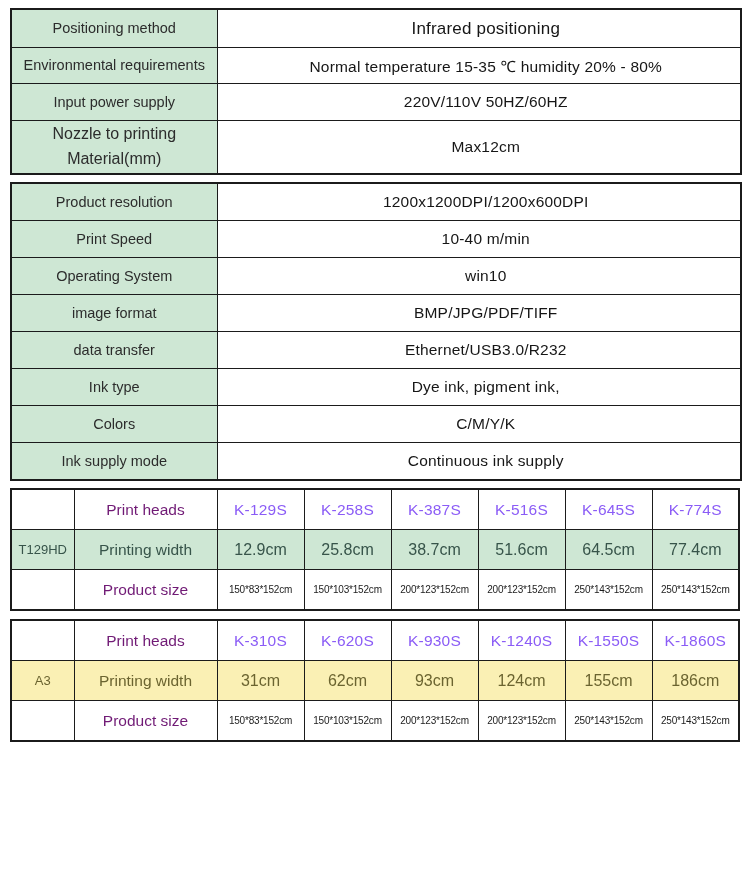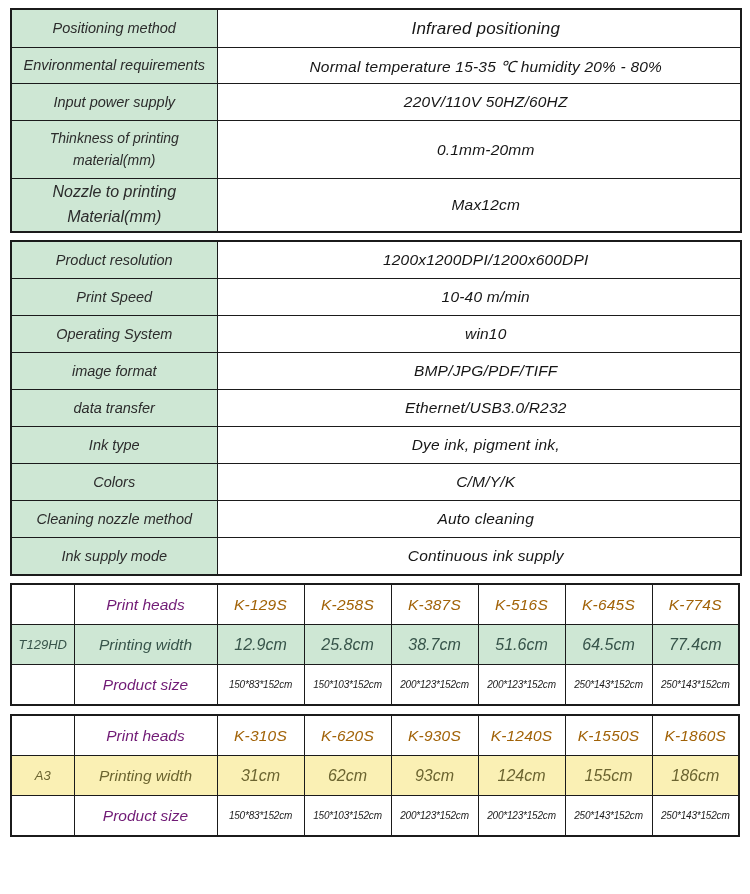--- a/index.html
+++ b/index.html
@@ -9,21 +9,20 @@
   }
   body {
     width: 750px;
     height: 894px;
     font-family: "Liberation Sans", sans-serif;
     color: #1c1c1c;
     overflow: hidden;
   }
   .page {
     padding: 8px 10px 0 10px;
-    font-style: italic;
   }
   table.tbl {
     border-collapse: collapse;
     table-layout: fixed;
     width: 730px;
     border: 2px solid #1b1b1b;
     background: #ffffff;
   }
   .mb7 { margin-bottom: 7px; }
   .mb8 { margin-bottom: 8px; }
@@ -55,21 +54,21 @@
   .r-d td { height: 57px; }
   .r-e td { height: 52px; }
   
   .spec2 td { height: 36px; }
   
   col.m-name  { width: 63px; }
   col.m-row   { width: 143px; }
   col.m-data  { width: 87px; }
   .model td { height: 39px; }
   .rl  { font-size: 15.5px; color: #701a75; }
-  .hd  { font-size: 15.5px; color: #a16207; letter-spacing: 0.2px; }
+  .hd  { font-size: 15.5px; color: #8b5cf6; letter-spacing: 0.2px; }
   .wv  { font-size: 16px; }
   .sz  { font-size: 10px; letter-spacing: -0.2px; padding: 0 5px; white-space: nowrap; }
   .nm  { font-size: 13px; text-align: center; }
   .theme-green  { background: #cee7d4; color: #37544a; }
   .theme-yellow { background: #faf0b4; color: #6b6430; }
   .nm.theme-green  { border-left-color: #cee7d4; }
   .nm.theme-yellow { border-left-color: #faf0b4; }
   .empty { background: #ffffff; }
 </style>
 </head>
@@ -88,25 +87,20 @@
         <td class="val v-lg">Infrared positioning</td>
       </tr>
       <tr class="r-b">
         <td class="lbl">Environmental requirements</td>
         <td class="val">Normal temperature 15-35 ℃ humidity 20% - 80%</td>
       </tr>
       <tr class="r-c">
         <td class="lbl">Input power supply</td>
         <td class="val">220V/110V  50HZ/60HZ</td>
       </tr>
-      <tr class="r-d">
-        <td class="lbl lbl-sm">Thinkness of printing
-material(mm)</td>
-        <td class="val">0.1mm-20mm</td>
-      </tr>
       <tr class="r-e">
         <td class="lbl lbl-xs">Nozzle to printing
 Material(mm)</td>
         <td class="val">Max12cm</td>
       </tr>
     </tbody>
   </table>
 
   <table class="tbl mb7">
     <colgroup>
@@ -134,24 +128,20 @@
         <td class="lbl">data transfer</td>
         <td class="val">Ethernet/USB3.0/R232</td>
       </tr>
       <tr class="spec2">
         <td class="lbl">Ink type</td>
         <td class="val">Dye ink, pigment ink,</td>
       </tr>
       <tr class="spec2">
         <td class="lbl">Colors</td>
         <td class="val">C/M/Y/K</td>
-      </tr>
-      <tr class="spec2">
-        <td class="lbl">Cleaning nozzle method</td>
-        <td class="val">Auto cleaning</td>
       </tr>
       <tr class="spec2">
         <td class="lbl">Ink supply mode</td>
         <td class="val">Continuous ink supply</td>
       </tr>
     </tbody>
   </table>
 
   <table class="tbl model mb8">
     <colgroup>

